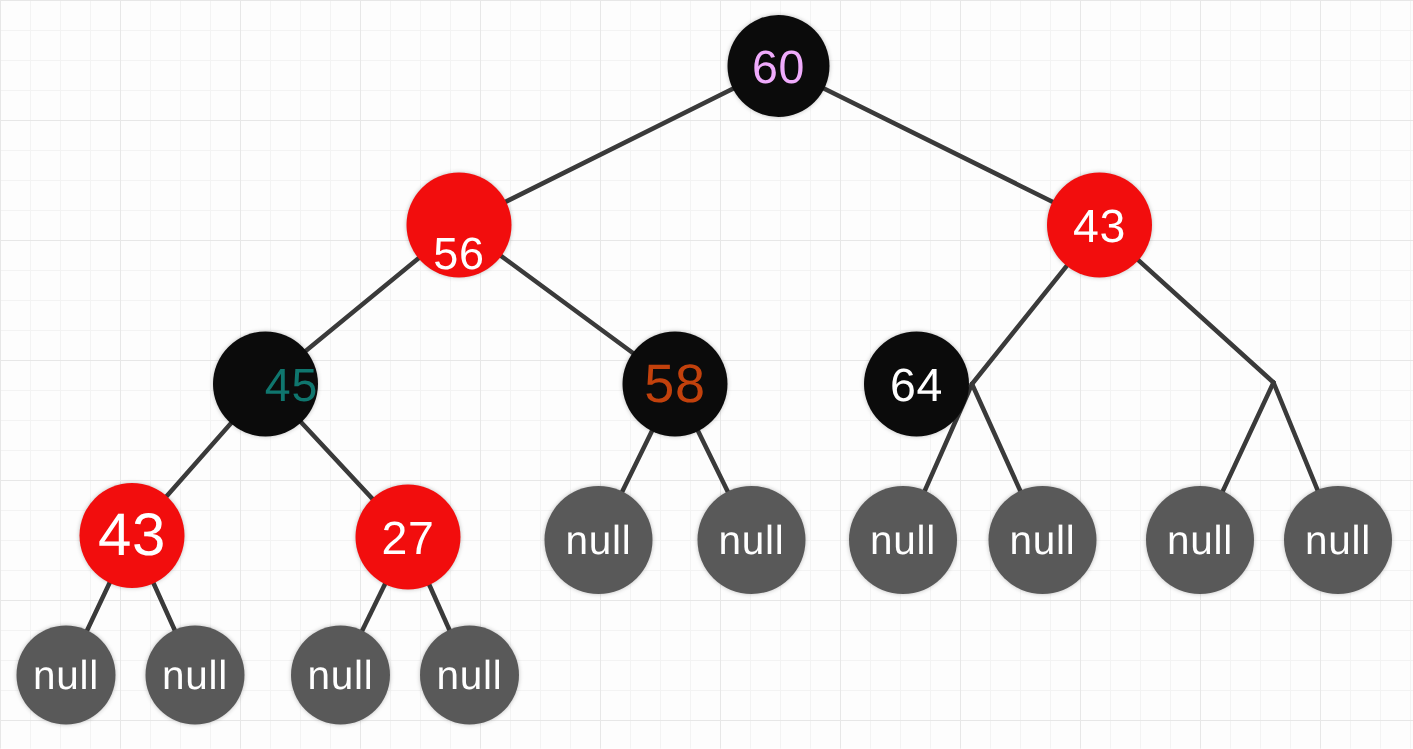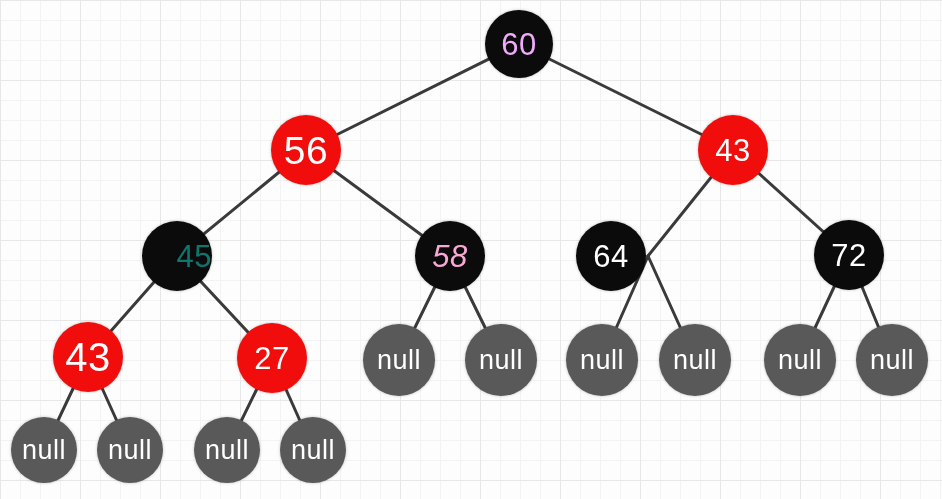--- a/index.html
+++ b/index.html
@@ -48,37 +48,34 @@
       <line x1="849" y1="255" x2="892" y2="360" stroke="#3a3a3a" stroke-width="3" stroke-linecap="round"></line>
       <line x1="88" y1="357" x2="44" y2="450" stroke="#3a3a3a" stroke-width="3" stroke-linecap="round"></line>
       <line x1="88" y1="357" x2="130" y2="450" stroke="#3a3a3a" stroke-width="3" stroke-linecap="round"></line>
       <line x1="272" y1="358" x2="227" y2="450" stroke="#3a3a3a" stroke-width="3" stroke-linecap="round"></line>
       <line x1="272" y1="358" x2="313" y2="450" stroke="#3a3a3a" stroke-width="3" stroke-linecap="round"></line>
     </svg>
 
 <div class="node" style="left: 485px; top: 10px; height: 68px; width: 68px; background: rgb(11, 11, 11); color: #f0abfc; font-size: 31px;">
       <span>60</span>
     </div>
-    <div class="node" style="left: 271px; top: 115px; height: 70px; width: 70px; background: rgb(242, 13, 13); color: rgb(255, 255, 255); font-size: 39px;">
+    <div class="node" style="left: 271px; top: 115px; height: 70px; width: 70px; background: rgb(242, 13, 13); color: rgb(255, 255, 255); font-size: 30px; align-items: flex-end;">
       <span>56</span>
     </div>
     <div class="node" style="left: 698px; top: 115px; height: 70px; width: 70px; background: rgb(242, 13, 13); color: rgb(255, 255, 255); font-size: 31px;">
       <span>43</span>
     </div>
     <div class="node" style="left: 142px; top: 221px; height: 70px; width: 70px; background: rgb(11, 11, 11); color: #0f766e; font-size: 31px; justify-content: flex-end;">
       <span>45</span>
     </div>
-    <div class="node" style="left: 415px; top: 221px; height: 70px; width: 70px; background: rgb(11, 11, 11); color: #f9a8d4; font-size: 31px; font-style: italic;">
+    <div class="node" style="left: 415px; top: 221px; height: 70px; width: 70px; background: rgb(11, 11, 11); color: #c2410c; font-size: 36px;">
       <span>58</span>
     </div>
     <div class="node" style="left: 576px; top: 221px; height: 70px; width: 70px; background: rgb(11, 11, 11); color: rgb(255, 255, 255); font-size: 31px;">
       <span>64</span>
-    </div>
-    <div class="node" style="left: 814px; top: 220px; height: 70px; width: 70px; background: rgb(11, 11, 11); color: rgb(255, 255, 255); font-size: 31px;">
-      <span>72</span>
     </div>
     <div class="node" style="left: 53px; top: 322px; height: 70px; width: 70px; background: rgb(242, 13, 13); color: rgb(255, 255, 255); font-size: 40px;">
       <span>43</span>
     </div>
     <div class="node" style="left: 237px; top: 323px; height: 70px; width: 70px; background: rgb(242, 13, 13); color: rgb(255, 255, 255); font-size: 31px;">
       <span>27</span>
     </div>
     <div class="node" style="left: 363px; top: 324px; height: 72px; width: 72px; background: rgb(89, 89, 89); color: rgb(255, 255, 255); font-size: 27px;">
       <span>null</span>
     </div>

